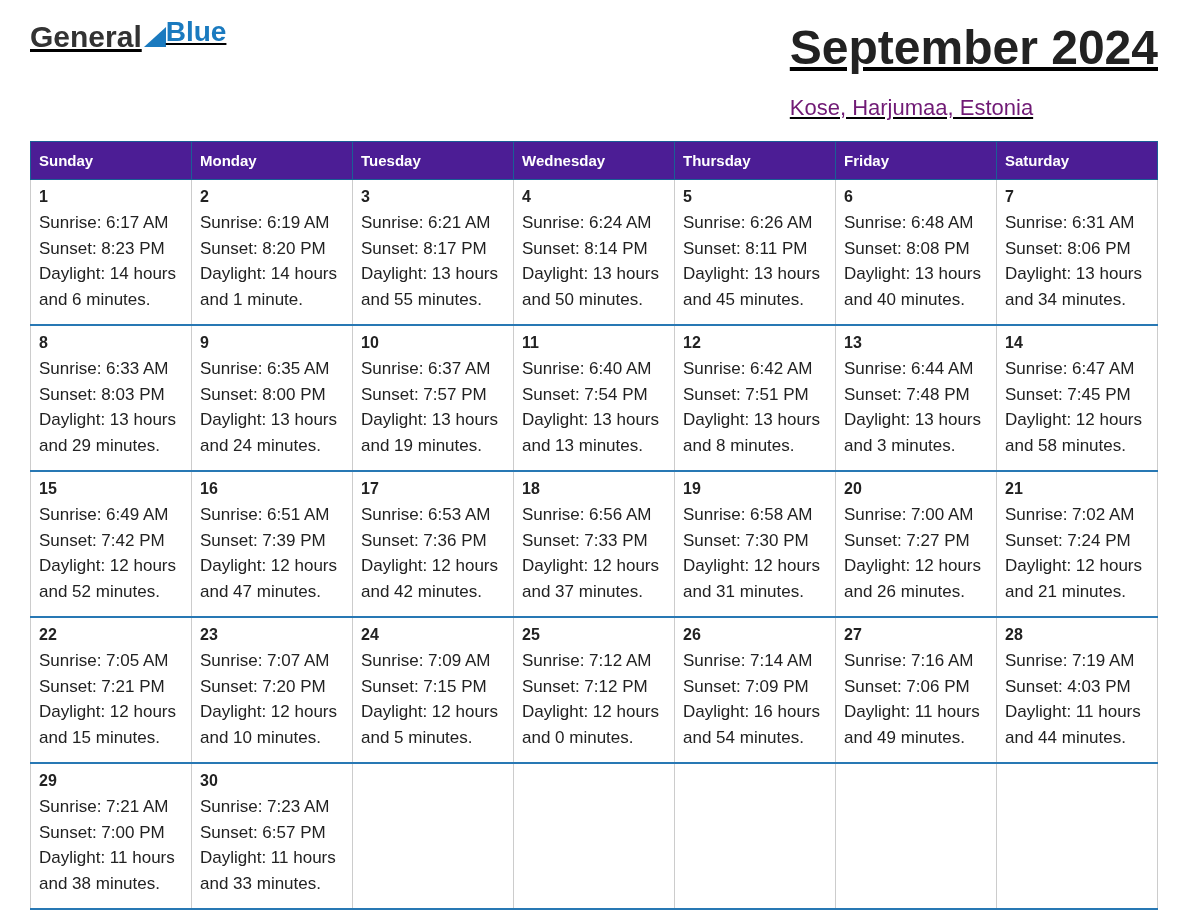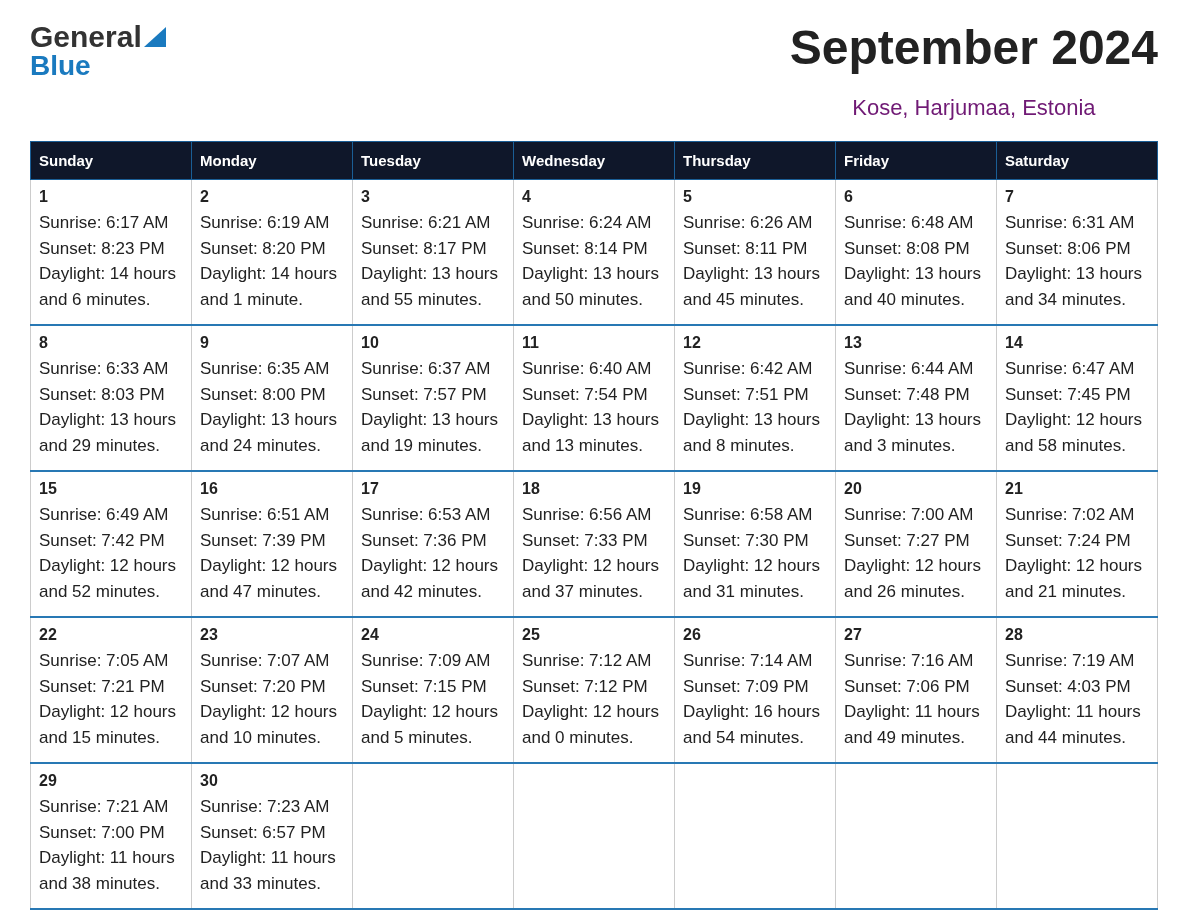--- a/index.html
+++ b/index.html
@@ -10,39 +10,40 @@
       width: 1188px;
       min-height: 918px;
     }
     .header {
       display: flex;
       justify-content: space-between;
       align-items: flex-start;
       margin-bottom: 20px;
     }
     .title-section {
-      text-align: center;
+      text-align: left;
+      text-decoration: underline;
     }
     .calendar-title {
       font-size: 48px;
       font-weight: bold;
       color: #222;
     }
     .calendar-subtitle {
       font-size: 22px;
       color: #701a75;
       margin-top: 20px;
     }
     table {
       width: 100%;
       border-collapse: collapse;
       table-layout: fixed;
     }
     thead tr th {
-      background-color: #0f172a;
+      background-color: #4c1d95;
       color: #fff;
       font-size: 15px;
       font-weight: bold;
       padding: 10px 8px;
       text-align: left;
       border: 1px solid #1a5e96;
     }
     tbody tr td {
       vertical-align: top;
       padding: 8px 8px 12px 8px;
@@ -69,21 +70,22 @@
     tbody tr {
       border-bottom: 2px solid #2878b4;
     }
     .logo-area {
       display: flex;
       flex-direction: row;
       align-items: center;
     }
     .logo-text-wrap {
       display: flex;
-      flex-direction: column;
+      flex-direction: row;
+      text-decoration: underline;
     }
     .logo-line1 {
       font-size: 30px;
       font-weight: bold;
       color: #333;
       display: flex;
       align-items: center;
     }
     .logo-line2 {
       font-size: 28px;

